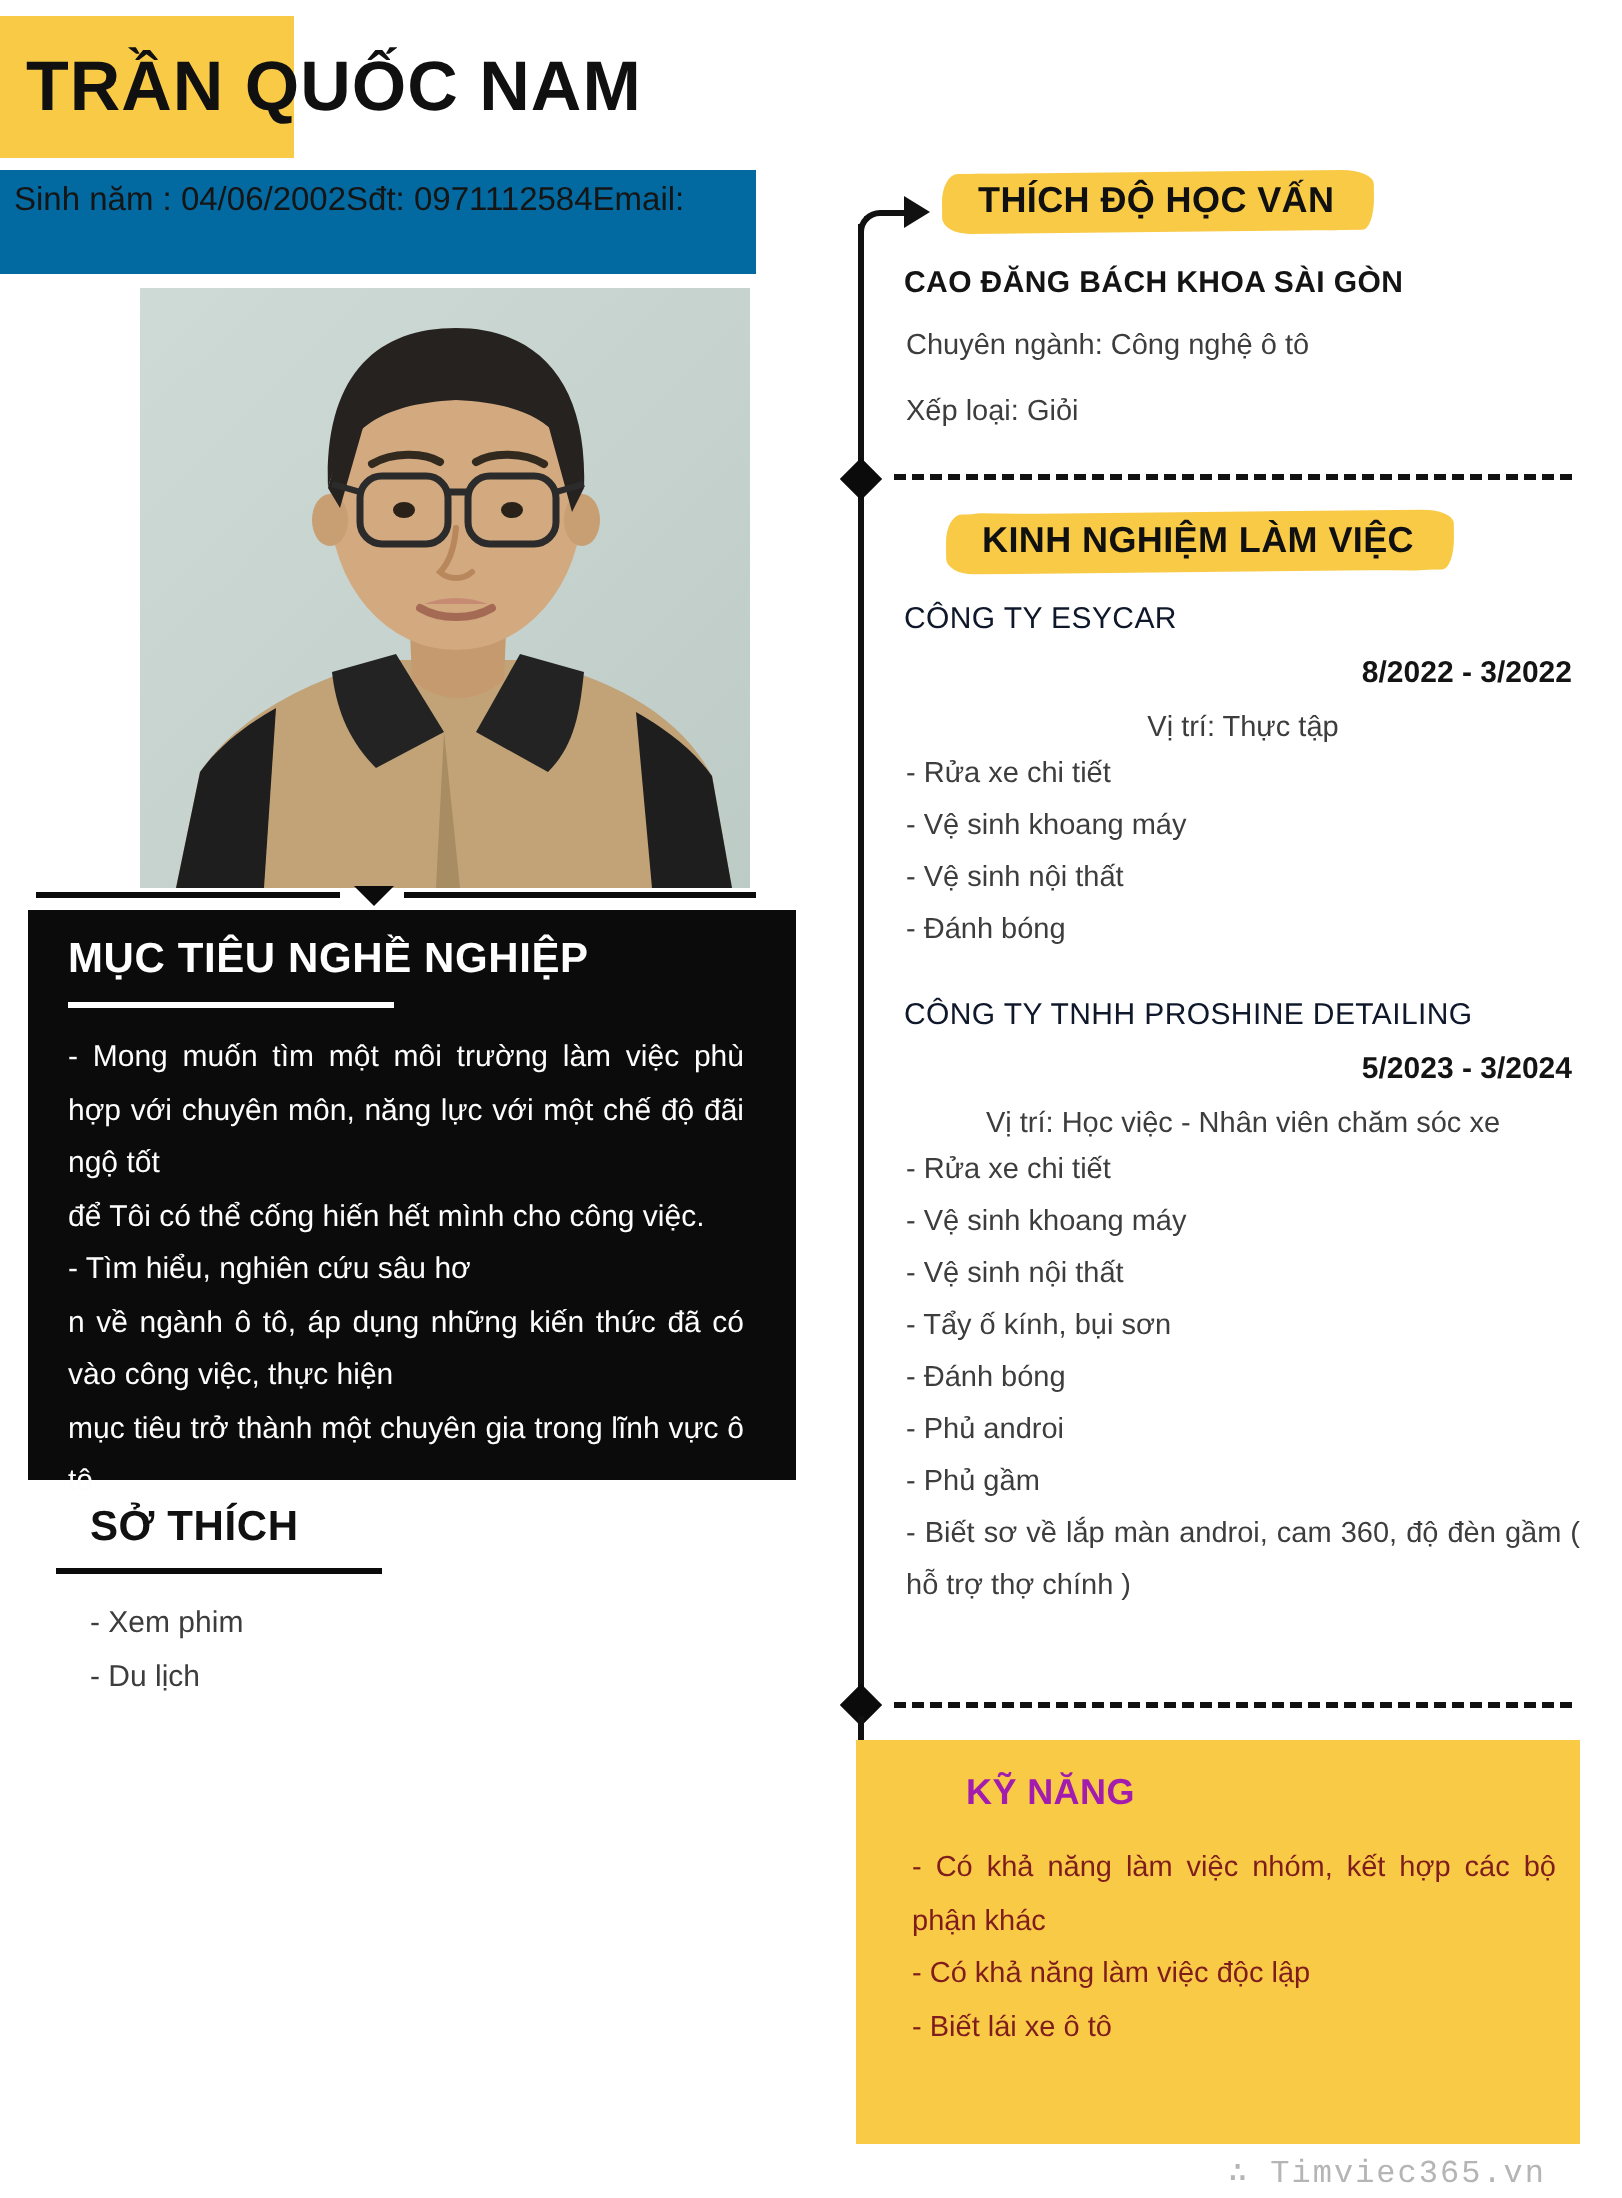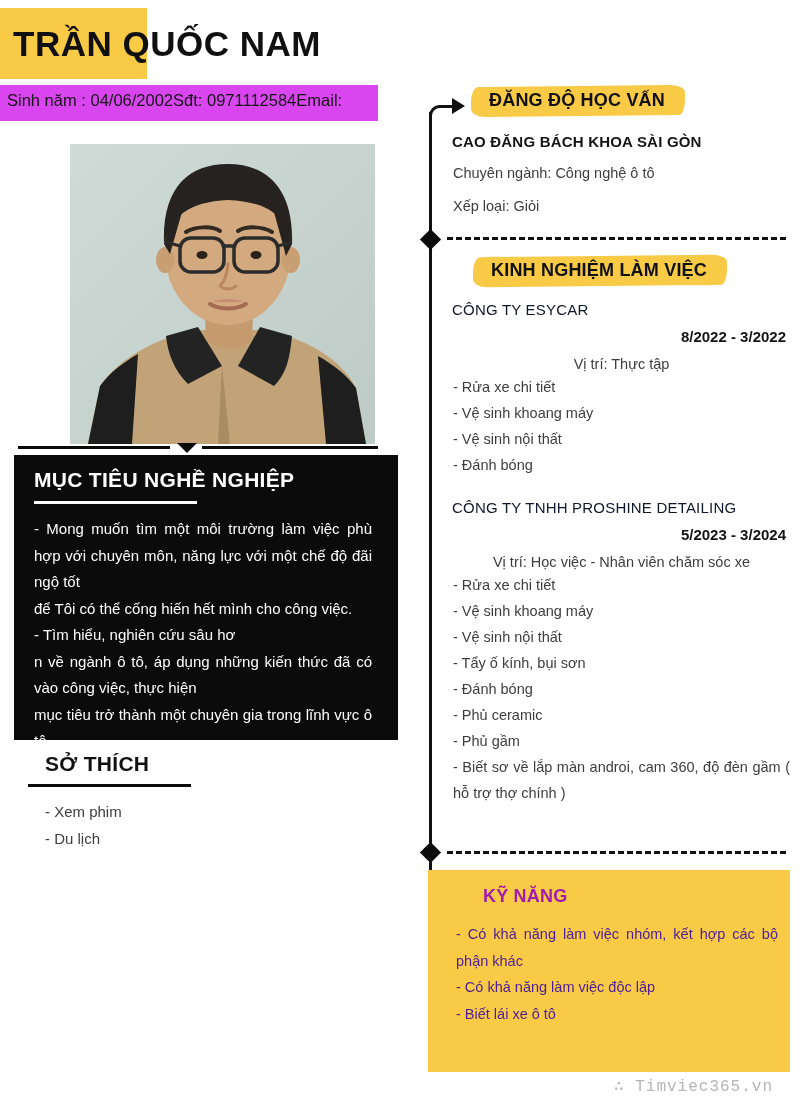--- a/index.html
+++ b/index.html
@@ -7,21 +7,21 @@
     position:relative;width:811px;height:1099px;background:#ffffff;
     font-family:"Liberation Sans",sans-serif;color:#3d3d3d;overflow:hidden;
   }
   
   .name-yellow{position:absolute;left:0;top:8px;width:147px;height:71px;background:#F8CA46;}
   .candidate-name{
     position:absolute;left:13px;top:8px;height:71px;line-height:71px;margin:0;
     font-size:35px;font-weight:700;color:#101010;white-space:nowrap;letter-spacing:.5px;
   }
   .contact-bar{
-    position:absolute;left:0;top:85px;width:378px;height:36px;background:#d946ef;
+    position:absolute;left:0;top:85px;width:378px;height:52px;background:#0369a1;
     box-sizing:border-box;padding:4px 8px 0 7px;font-size:16.5px;color:#151515;line-height:23px;
   }
   .contact-line1{white-space:nowrap;text-align:left;}
   .contact-line2{text-align:right;}
   
   .photo{position:absolute;left:70px;top:144px;width:305px;height:300px;overflow:hidden;}
   
   .photo-line-left{position:absolute;left:18px;top:446px;width:152px;height:3px;background:#0b0b0b;}
   .photo-line-right{position:absolute;left:202px;top:446px;width:176px;height:3px;background:#0b0b0b;}
   .tri-down{
@@ -88,21 +88,21 @@
   .period{margin:10px 4px 0 0;font-size:15px;font-weight:700;color:#141414;text-align:right;}
   .position{margin:9px 0 0 3px;font-size:14.5px;line-height:20px;text-align:center;}
   .duty{margin:0 0 0 3px;font-size:14.5px;line-height:26px;text-align:justify;}
   .job2{margin-top:21px;}
   
   .skills{
     position:absolute;left:428px;top:870px;width:362px;height:202px;background:#F8CA46;
     box-sizing:border-box;padding:16px 12px 0 24px;
   }
   .skills-title{margin:0 0 0 31px;font-size:18px;font-weight:700;color:#a21caf;letter-spacing:.2px;}
-  .skills-list{margin:14px 0 0 4px;font-size:14.5px;line-height:26.5px;text-align:justify;color:#4c1d95;}
+  .skills-list{margin:14px 0 0 4px;font-size:14.5px;line-height:26.5px;text-align:justify;color:#7f1d1d;}
   
   .footer-brand{
     position:absolute;right:38px;top:1076px;font-family:"Liberation Mono",monospace;
     font-size:16px;color:#b5b5b5;letter-spacing:1px;
   }
 </style>
 </head>
 <body>
 
 <div class="page">
@@ -187,21 +187,21 @@
   <div class="conn-top"></div>
   <div class="arrow-right arrow-top"></div>
   <div class="diamond diamond1"></div>
   <div class="dashed dash1"></div>
   <div class="diamond diamond2"></div>
   <div class="dashed dash2"></div>
   <div class="conn-bottom"></div>
   <div class="arrow-right arrow-bottom"></div>
 
   <section class="education">
-    <span class="hl">ĐĂNG ĐỘ HỌC VẤN</span>
+    <span class="hl">THÍCH ĐỘ HỌC VẤN</span>
     <div class="school">CAO ĐĂNG BÁCH KHOA SÀI GÒN</div>
     <div class="edu-line">Chuyên ngành: Công nghệ ô tô</div>
     <div class="edu-line">Xếp loại: Giỏi</div>
   </section>
 
   <section class="experience">
     <span class="hl">KINH NGHIỆM LÀM VIỆC</span>
 
     <div class="job">
       <div class="company">CÔNG TY ESYCAR</div>
@@ -215,21 +215,21 @@
 
     <div class="job job2">
       <div class="company">CÔNG TY TNHH PROSHINE DETAILING</div>
       <div class="period">5/2023 - 3/2024</div>
       <div class="position">Vị trí: Học việc - Nhân viên chăm sóc xe</div>
       <div class="duty">- Rửa xe chi tiết</div>
       <div class="duty">- Vệ sinh khoang máy</div>
       <div class="duty">- Vệ sinh nội thất</div>
       <div class="duty">- Tẩy ố kính, bụi sơn</div>
       <div class="duty">- Đánh bóng</div>
-      <div class="duty">- Phủ ceramic</div>
+      <div class="duty">- Phủ androi</div>
       <div class="duty">- Phủ gầm</div>
       <div class="duty">- Biết sơ về lắp màn androi, cam 360, độ đèn gầm ( hỗ trợ thợ chính )</div>
     </div>
   </section>
 
   <section class="skills">
     <h2 class="skills-title">KỸ NĂNG</h2>
     <div class="skills-list">
       <div>- Có khả năng làm việc nhóm, kết hợp các bộ phận khác</div>
       <div>- Có khả năng làm việc độc lập</div>

